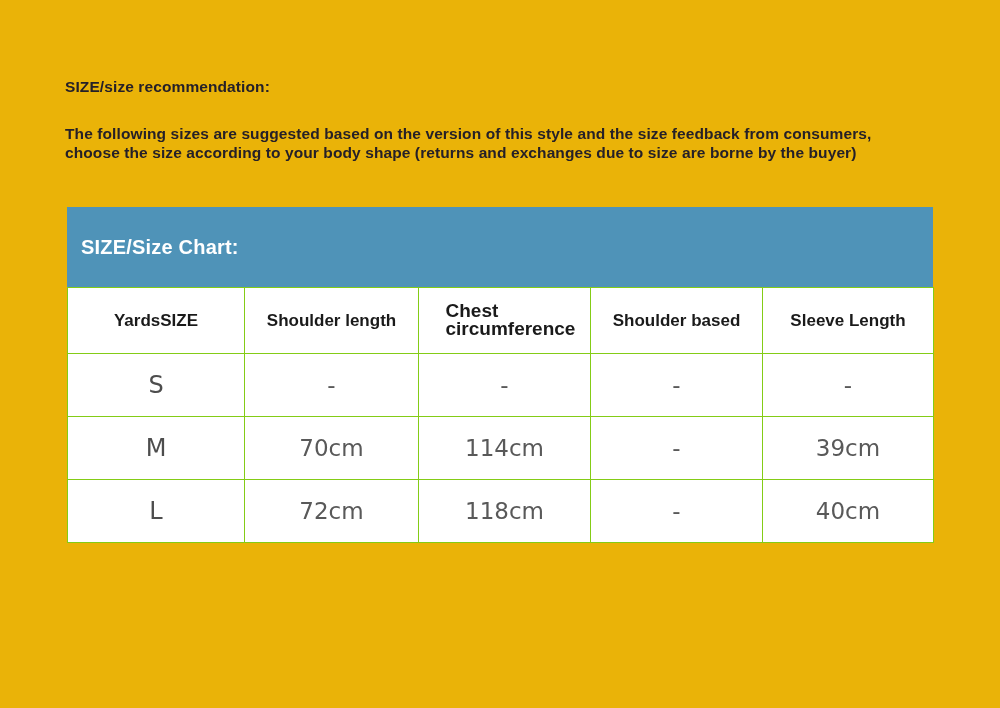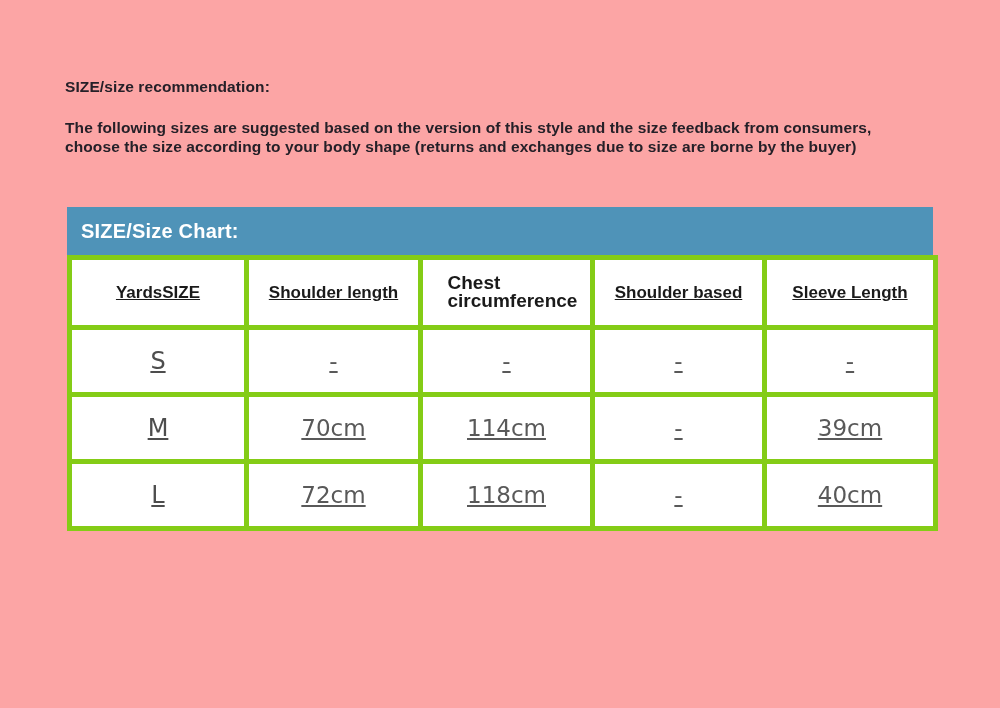--- a/index.html
+++ b/index.html
@@ -1,53 +1,53 @@
 <!DOCTYPE html>
 <html><head>
 <meta charset="utf-8">
 <style>
   html, body { margin: 0; padding: 0; background: #ffffff; }
   .canvas {
     position: relative;
     width: 1000px;
     height: 708px;
-    background: #fca5a5;
+    background: #eab308;
     font-family: "Liberation Sans", sans-serif;
     overflow: hidden;
   }
   .intro-heading {
     position: absolute;
     left: 65px;
     top: 78px;
     margin: 0;
     font-size: 15.5px;
     font-weight: bold;
     color: #252028;
     letter-spacing: 0.1px;
   }
   .intro-paragraph {
     position: absolute;
     left: 65px;
-    top: 118px;
+    top: 124px;
     margin: 0;
     font-size: 15.5px;
     font-weight: bold;
     color: #252028;
     line-height: 19.2px;
     letter-spacing: 0.1px;
     white-space: nowrap;
   }
   .size-chart {
     position: absolute;
     left: 67px;
     top: 207px;
     width: 866px;
   }
   .chart-title-bar {
-    height: 48px;
+    height: 80px;
     background: #4f93b8;
     display: flex;
     align-items: center;
     box-sizing: border-box;
     padding-left: 14px;
   }
   .chart-title-bar span {
     color: #ffffff;
     font-size: 20px;
     font-weight: bold;
@@ -57,26 +57,25 @@
     width: 866px;
     border-collapse: collapse;
     table-layout: fixed;
   }
   table.size-table col.c1 { width: 177px; }
   table.size-table col.c2 { width: 174px; }
   table.size-table col.c3 { width: 172px; }
   table.size-table col.c4 { width: 172px; }
   table.size-table col.c5 { width: 171px; }
   table.size-table th, table.size-table td {
-    border: 5px solid #84cc16;
+    border: 1px solid #84cc16;
     text-align: center;
     vertical-align: middle;
     padding: 0;
     background: #ffffff;
-    text-decoration: underline;
   }
   table.size-table thead th {
     height: 65px;
     font-size: 17px;
     font-weight: bold;
     color: #1a1a1a;
   }
   table.size-table thead th.small-header {
     font-size: 19px;
   }

